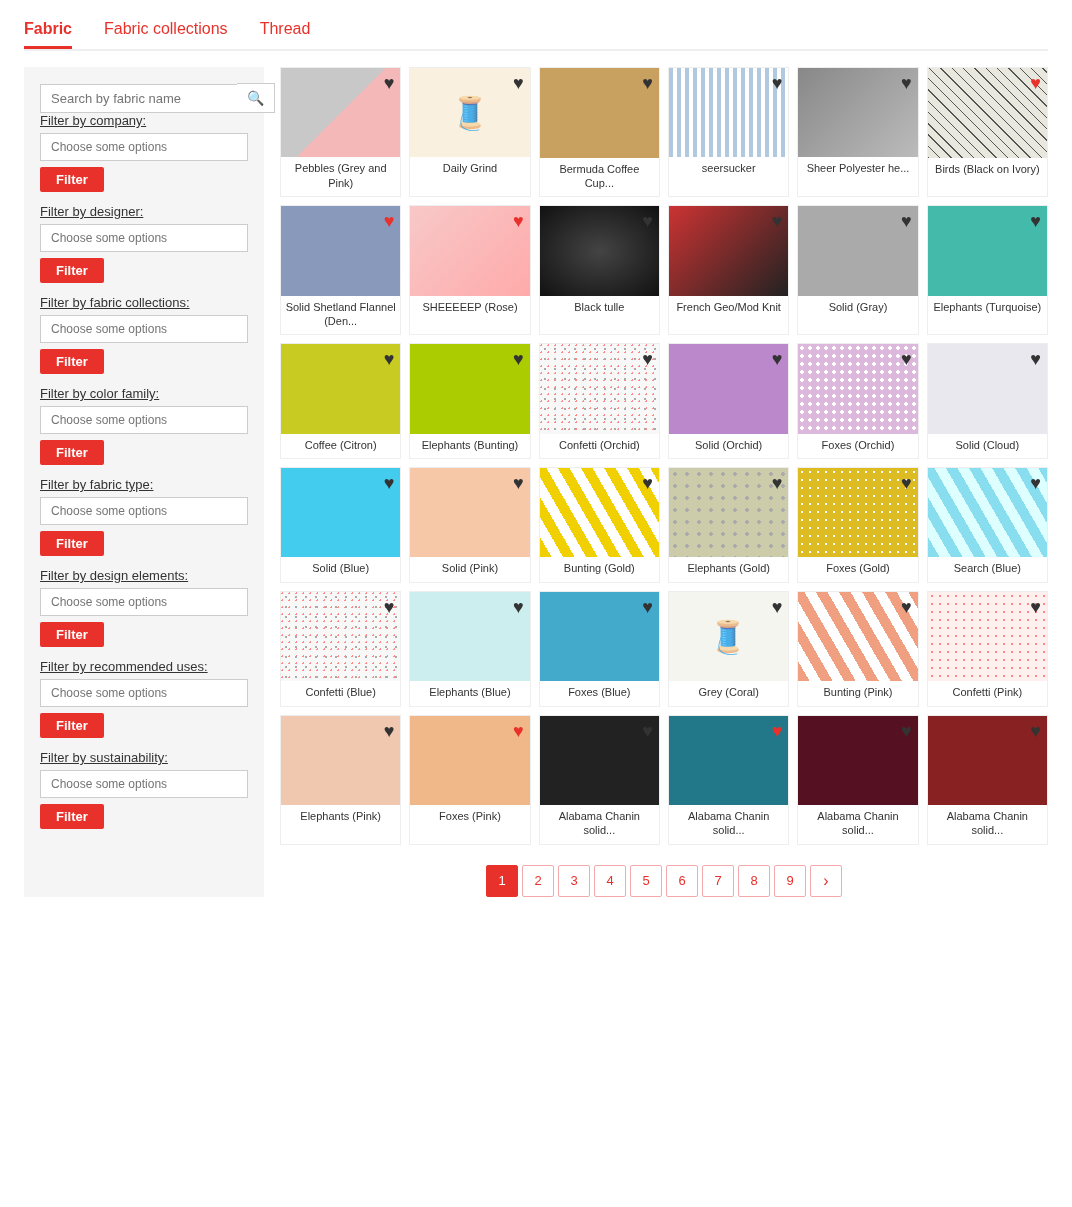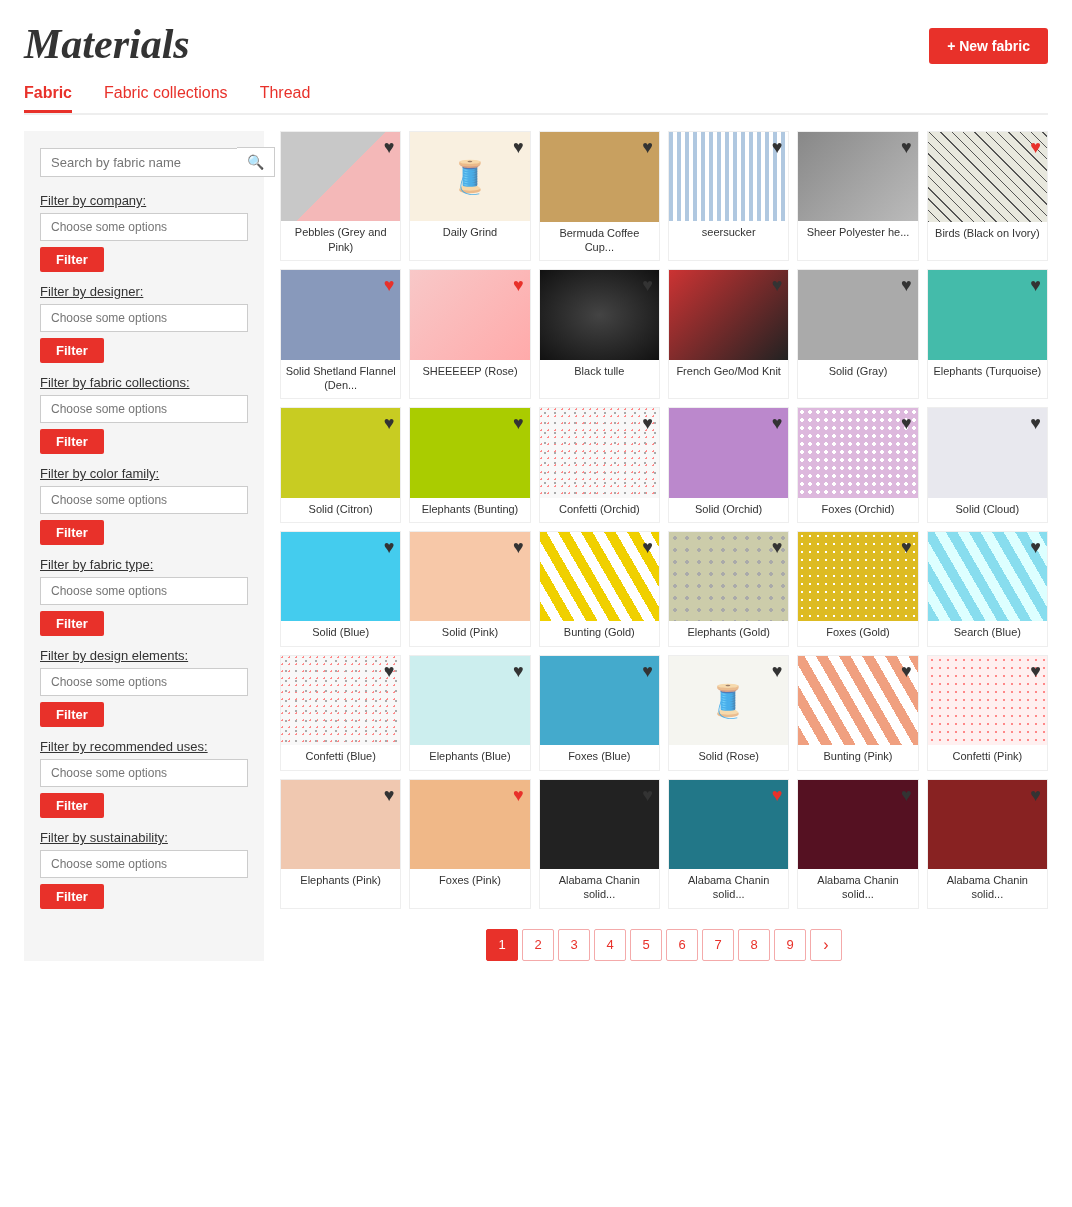--- a/index.html
+++ b/index.html
@@ -22,21 +22,21 @@
       font-size: 16px; font-weight: 400; color: #e8312a; padding-bottom: 8px;
       cursor: pointer; text-decoration: none; border-bottom: 3px solid transparent;
     }
     .tab.active { border-bottom: 3px solid #e8312a; font-weight: bold; }
 
     
     .main { display: flex; gap: 16px; }
 
     
     .sidebar { width: 240px; flex-shrink: 0; background: #f5f5f5; padding: 16px; }
-    .search-row { display: flex; align-items: center; margin-bottom: 16px; }
+    .search-row { display: flex; align-items: center; }
     .search-input {
       flex: 1; border: 1px solid #ccc; padding: 6px 10px; font-size: 13px;
       border-right: none; outline: none;
     }
     .search-btn {
       background: #fff; border: 1px solid #ccc; border-left: none; padding: 6px 10px;
       cursor: pointer; font-size: 14px;
     }
 
     .filter-group { margin-bottom: 12px; text-decoration: underline; }
@@ -167,24 +167,20 @@
       width: 32px; height: 32px; border: 1px solid #f4aaaa; background: #fff;
       color: #e8312a; font-size: 16px; cursor: pointer; border-radius: 2px;
       display: flex; align-items: center; justify-content: center;
     }
   </style>
 </head>
 <body>
 
 <div class="page-wrapper">
 
-  <div class="header">
-    <h1 class="page-title">Materials</h1>
-    <button class="new-fabric-btn">+ New fabric</button>
-  </div>
 
   <div class="tabs">
       <a class="tab active" href="#">Fabric</a>
       <a class="tab" href="#">Fabric collections</a>
       <a class="tab" href="#">Thread</a>
     </div>
 
   <div class="main">
 
     <div class="sidebar">
@@ -292,21 +288,21 @@
               <div class="card-thumb-inner color-elephants-teal"></div>
               <span class="heart-icon">♥</span>
             </div>
             <div class="card-label">Elephants (Turquoise)</div>
           </div>
           <div class="fabric-card">
             <div class="card-thumb">
               <div class="card-thumb-inner color-citron"></div>
               <span class="heart-icon">♥</span>
             </div>
-            <div class="card-label">Solid (Citron)</div>
+            <div class="card-label">Coffee (Citron)</div>
           </div>
           <div class="fabric-card">
             <div class="card-thumb">
               <div class="card-thumb-inner color-elephants-citron"></div>
               <span class="heart-icon">♥</span>
             </div>
             <div class="card-label">Elephants (Bunting)</div>
           </div>
           <div class="fabric-card">
             <div class="card-thumb">
@@ -399,21 +395,21 @@
             </div>
             <div class="card-label">Foxes (Blue)</div>
           </div>
           <div class="fabric-card">
             <div class="card-thumb">
               <div class="card-thumb-inner color-coral">
                 <span class="sewing-icon">🧵</span>
               </div>
               <span class="heart-icon">♥</span>
             </div>
-            <div class="card-label">Solid (Rose)</div>
+            <div class="card-label">Grey (Coral)</div>
           </div>
           <div class="fabric-card">
             <div class="card-thumb">
               <div class="card-thumb-inner pattern-bunting-pink"></div>
               <span class="heart-icon">♥</span>
             </div>
             <div class="card-label">Bunting (Pink)</div>
           </div>
           <div class="fabric-card">
             <div class="card-thumb">

